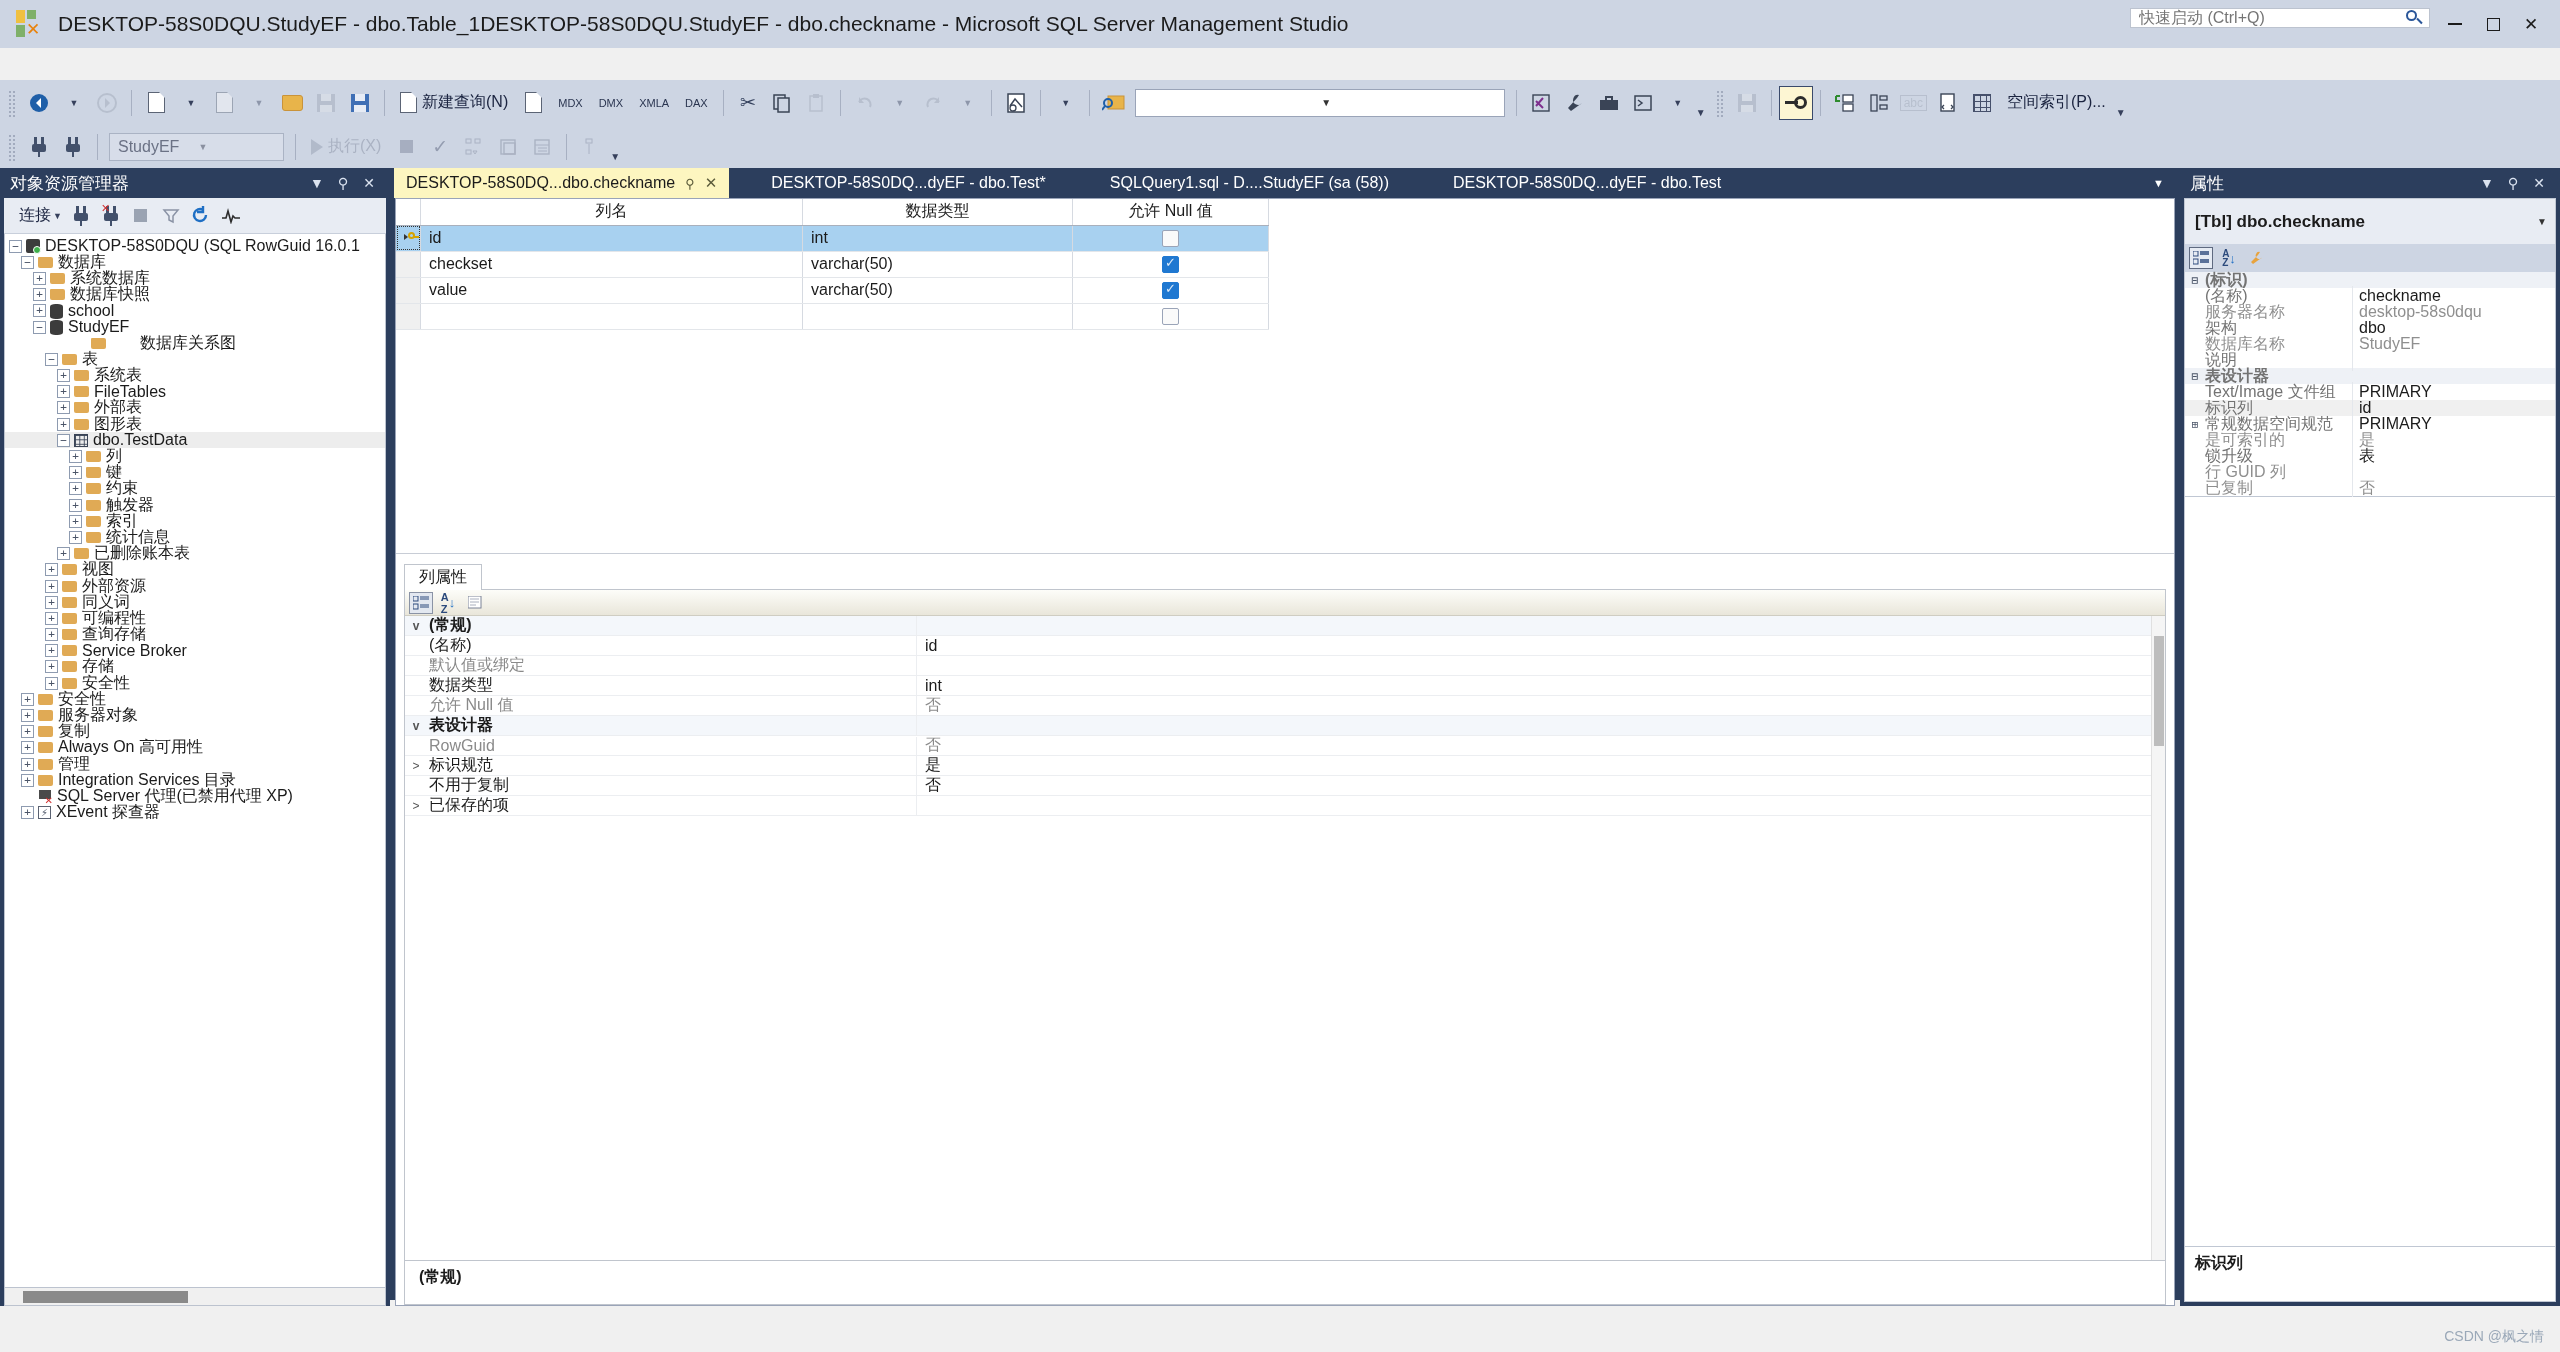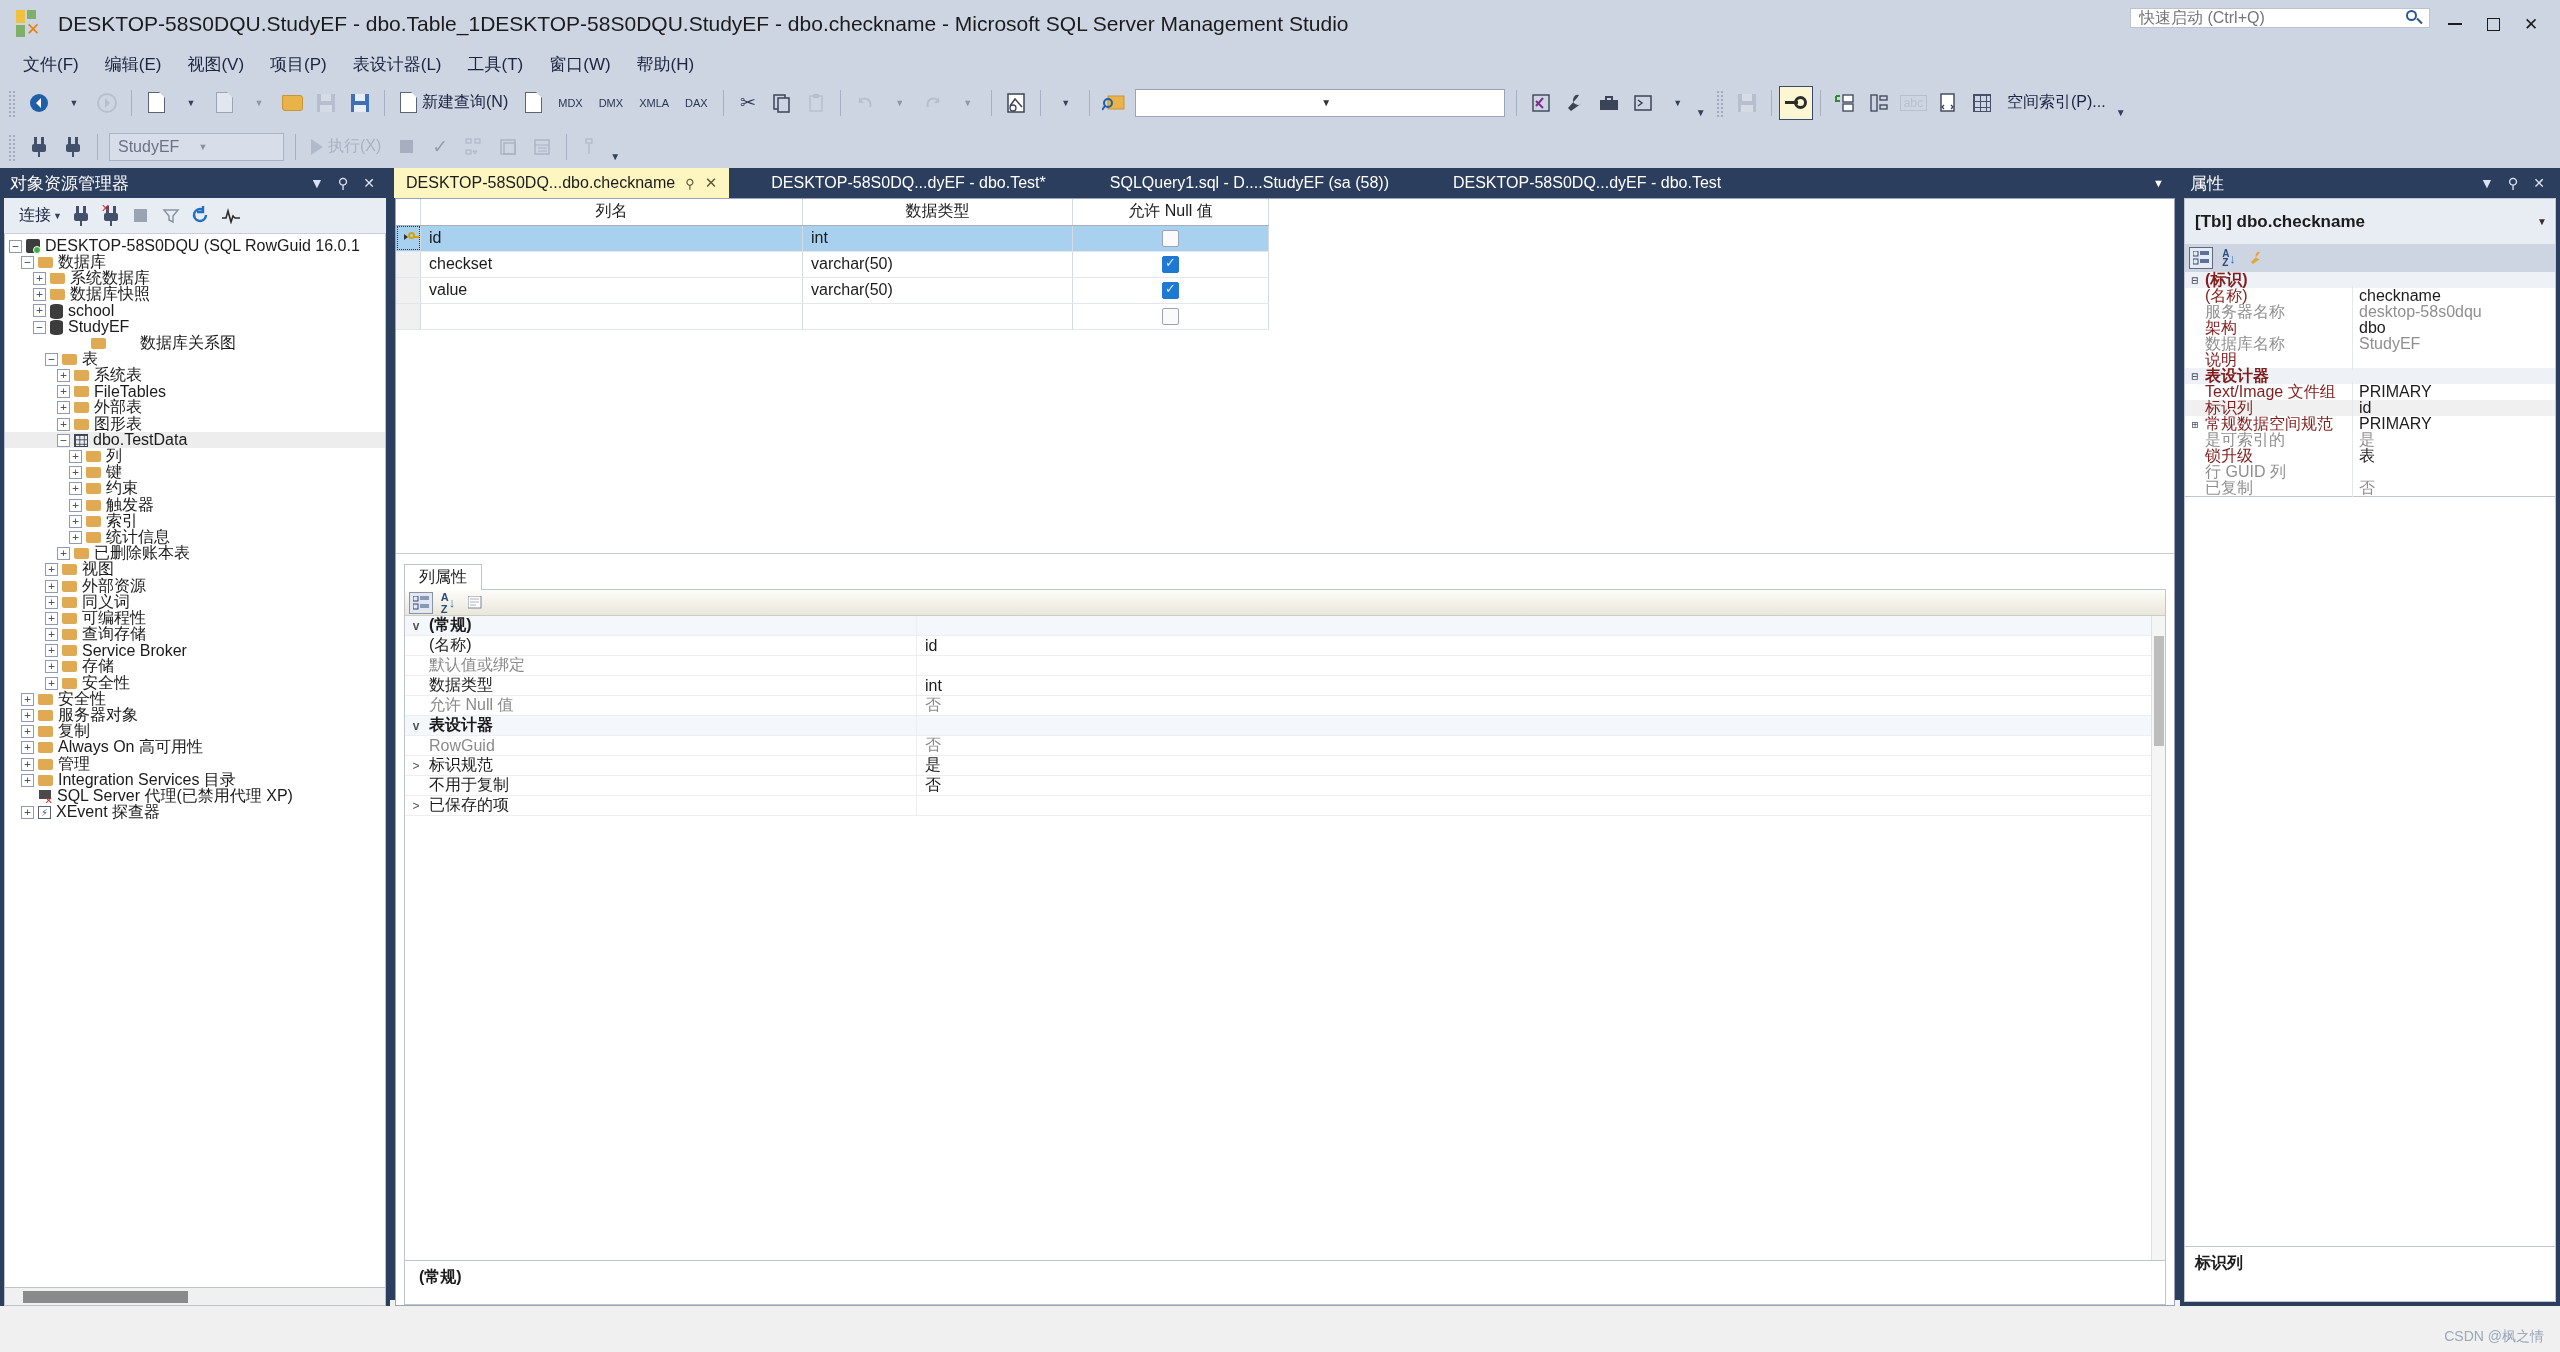--- a/index.html
+++ b/index.html
@@ -271,21 +271,21 @@
   .props-tb {
     height:28px; background:#cdd5e3; display:flex; align-items:center; gap:4px; padding-left:4px;
     margin:0 4px; border:1px solid #c0c7d3; border-top:none; border-bottom:none;
   }
   .props-tb .b { width:24px;height:22px;display:flex;align-items:center;justify-content:center;font-size:13px;color:#2c4a7c;}
   .props-tb .b.on { border:1px solid #5f6a80; background:#e6ebf3;}
   .props-grid { flex:0 0 auto; background:#ffffff; margin:0 4px; border:1px solid #c0c7d3; border-top:none;}
   .pg-row { display:flex; height:16px; align-items:center; font-size:16px; }
   .pg-row .exp { width:20px; text-align:center; color:#4b5568; font-size:11px; flex:none;
     font-family:"DejaVu Sans Mono", monospace;}
-  .pg-row .nm { flex:0 0 148px; color:#7f1d1d; border-right:1px solid #e4e7ec; white-space:nowrap; overflow:hidden;}
+  .pg-row .nm { flex:0 0 148px; color:#737373; border-right:1px solid #e4e7ec; white-space:nowrap; overflow:hidden;}
   .pg-row .vl { flex:1; padding-left:6px; color:#1b1b1b; white-space:nowrap; overflow:hidden;}
   .pg-row.grp { background:#eef1f6; font-weight:bold; }
   .pg-row.grp .nm { border-right:none; flex:1; }
   .pg-row.dim .nm, .pg-row.dim .vl { color:#8f8f8f; }
   .pg-row.shade { background:#f0f0f0; }
   .props-spacer { flex:1; background:#ffffff; margin:0 4px; border:1px solid #c0c7d3; border-top:none; border-bottom:none;}
   .props-desc { height:56px; background:#ffffff; margin:0 4px 4px 4px; border:1px solid #c0c7d3;
     display:flex; align-items:flex-start; padding:6px 0 0 10px;}
   .props-desc .t { font-size:16px; font-weight:bold; color:#1b1b1b;}
 
@@ -324,30 +324,20 @@
       <div class="win-btn">
           <span class="min-glyph"></span>
         </div>
       <div class="win-btn">
           <span class="max-glyph"></span>
         </div>
       <div class="win-btn close">✕</div>
     </div>
   </div>
 
-  <div class="menubar">
-    <div class="menu-item">文件(F)</div>
-    <div class="menu-item">编辑(E)</div>
-    <div class="menu-item">视图(V)</div>
-    <div class="menu-item">项目(P)</div>
-    <div class="menu-item">表设计器(L)</div>
-    <div class="menu-item">工具(T)</div>
-    <div class="menu-item">窗口(W)</div>
-    <div class="menu-item">帮助(H)</div>
-  </div>
 
   <div class="toolbar1">
     <div class="grip"></div>
 
     <div class="tb-btn">
       <svg width="22" height="22" viewBox="0 0 22 22">
           <circle cx="11" cy="11" r="9" fill="#1f5fa8"></circle>
           <path d="M13 6 L8 11 L13 16 Z" fill="#fff"></path>
         </svg>
     </div>

